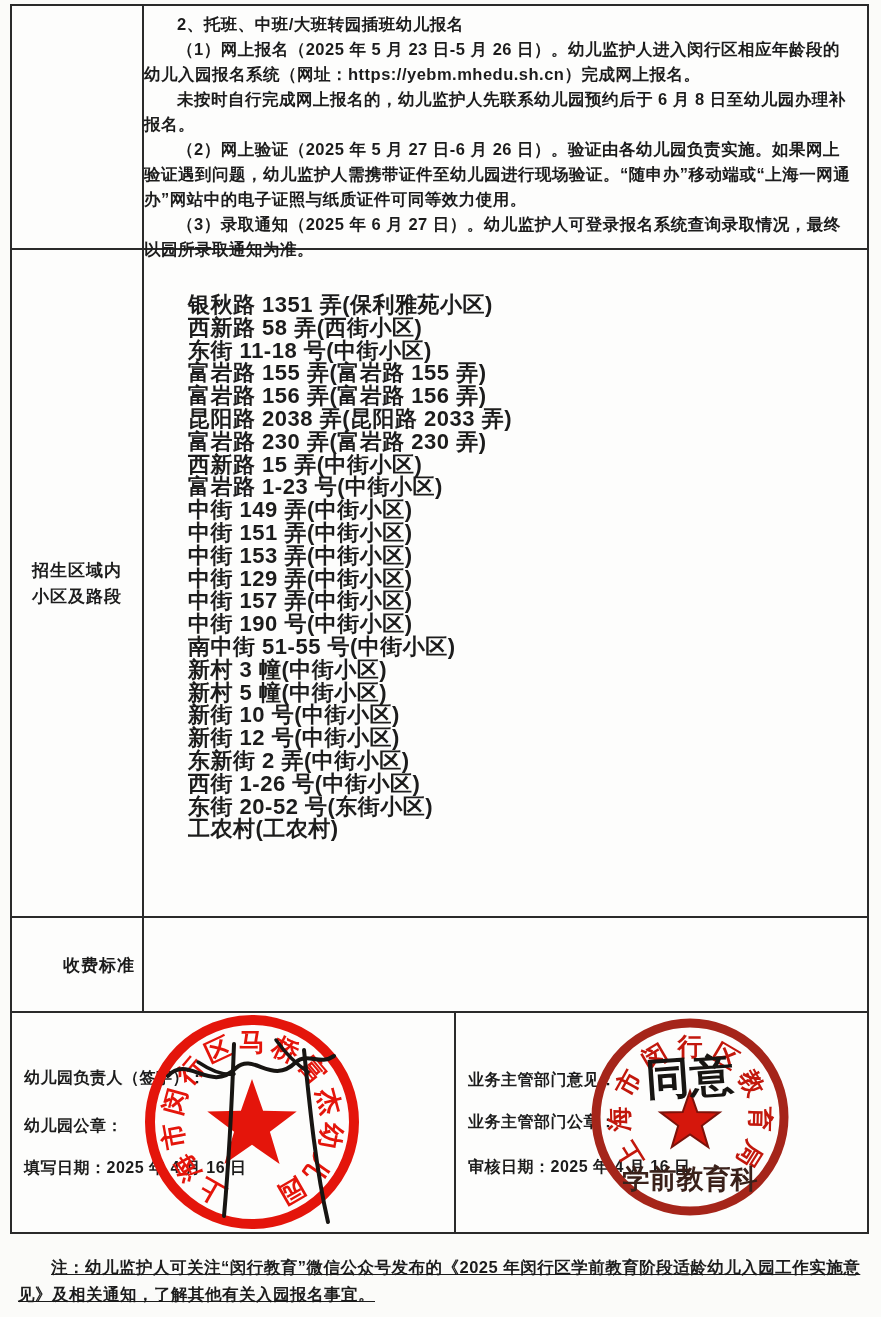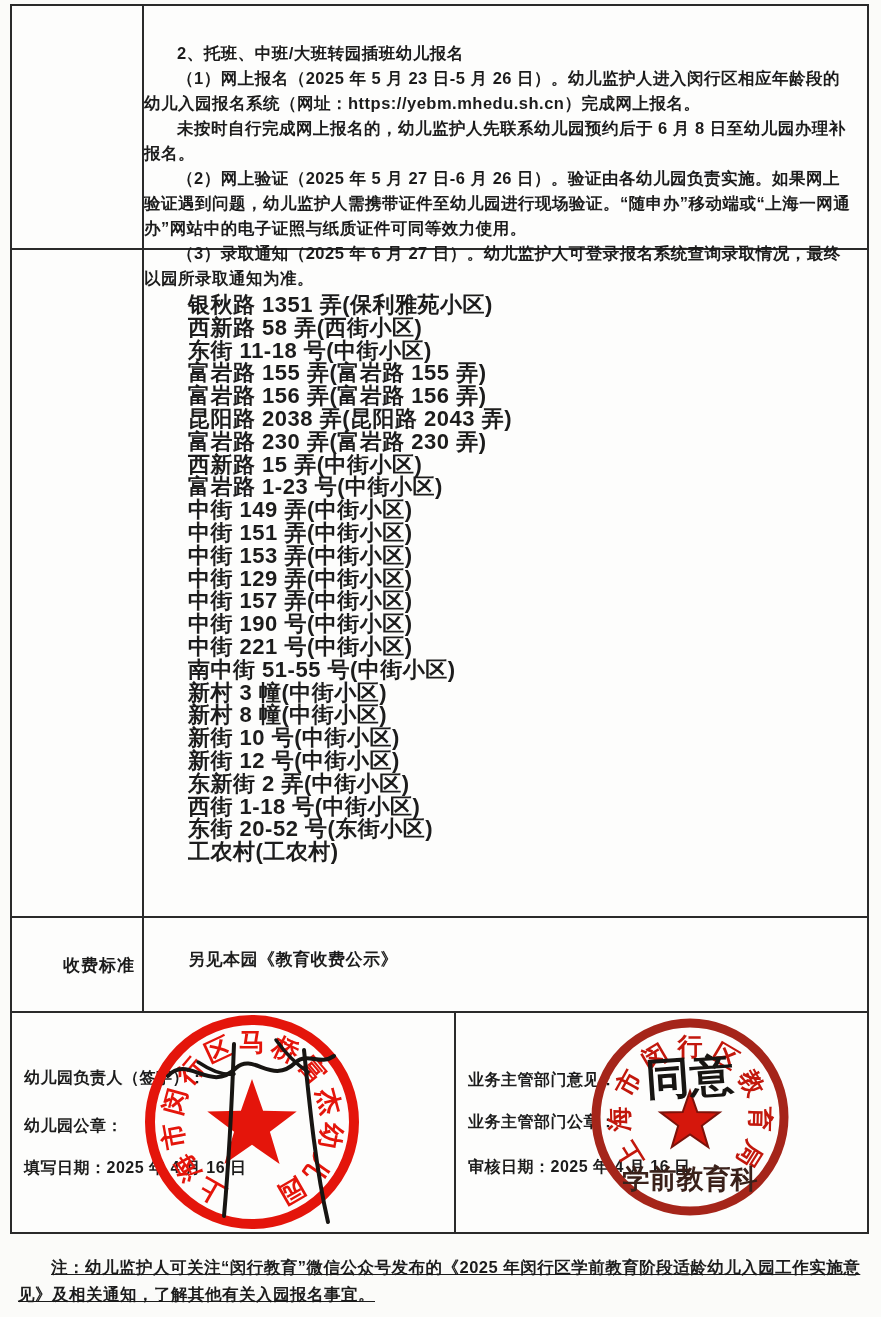--- a/index.html
+++ b/index.html
@@ -14,21 +14,21 @@
   .tbl{
     position:absolute;left:10px;top:4px;width:855px;height:1226px;
     border:2px solid #2a2a2a;background:#fdfdfc;
   }
   .hline,.vline{position:absolute;background:#2a2a2a;}
   .hline{height:2px;left:0;right:0;}
   .vline{width:2px;}
   
   .sec2{
     position:absolute;left:132px;top:6px;width:710px;
-    font-size:16.5px;line-height:25px;letter-spacing:0.5px;margin-top:29px;
+    font-size:16.5px;line-height:25px;letter-spacing:0.5px;
   }
   .sec2 p{margin:0;text-indent:2em;}
   
   .addr{
     position:absolute;left:176px;top:288px;width:660px;
     font-size:22px;line-height:22.8px;letter-spacing:0.5px;
   }
   
   .side-label{
     position:absolute;left:0;width:130px;display:flex;
@@ -62,52 +62,54 @@
   <div class="sec2">
     <p>2、托班、中班/大班转园插班幼儿报名</p>
     <div id="sec2-paras">
         <p>（1）网上报名（2025 年 5 月 23 日-5 月 26 日）。幼儿监护人进入闵行区相应年龄段的幼儿入园报名系统（网址：https://yebm.mhedu.sh.cn）完成网上报名。</p>
         <p>未按时自行完成网上报名的，幼儿监护人先联系幼儿园预约后于 6 月 8 日至幼儿园办理补报名。</p>
         <p>（2）网上验证（2025 年 5 月 27 日-6 月 26 日）。验证由各幼儿园负责实施。如果网上验证遇到问题，幼儿监护人需携带证件至幼儿园进行现场验证。“随申办”移动端或“上海一网通办”网站中的电子证照与纸质证件可同等效力使用。</p>
         <p>（3）录取通知（2025 年 6 月 27 日）。幼儿监护人可登录报名系统查询录取情况，最终以园所录取通知为准。</p>
       </div>
   </div>
 
+  <div class="side-label lab-area">
+    <span>招生区域内</span>
+    <span>小区及路段</span>
+  </div>
   <div class="addr" id="address-list">
       <div>银秋路 1351 弄(保利雅苑小区)</div>
       <div>西新路 58 弄(西街小区)</div>
       <div>东街 11-18 号(中街小区)</div>
       <div>富岩路 155 弄(富岩路 155 弄)</div>
       <div>富岩路 156 弄(富岩路 156 弄)</div>
-      <div>昆阳路 2038 弄(昆阳路 2043 弄)</div>
+      <div>昆阳路 2038 弄(昆阳路 2033 弄)</div>
       <div>富岩路 230 弄(富岩路 230 弄)</div>
       <div>西新路 15 弄(中街小区)</div>
       <div>富岩路 1-23 号(中街小区)</div>
       <div>中街 149 弄(中街小区)</div>
       <div>中街 151 弄(中街小区)</div>
       <div>中街 153 弄(中街小区)</div>
       <div>中街 129 弄(中街小区)</div>
       <div>中街 157 弄(中街小区)</div>
       <div>中街 190 号(中街小区)</div>
-      <div>中街 221 号(中街小区)</div>
       <div>南中街 51-55 号(中街小区)</div>
       <div>新村 3 幢(中街小区)</div>
-      <div>新村 8 幢(中街小区)</div>
+      <div>新村 5 幢(中街小区)</div>
       <div>新街 10 号(中街小区)</div>
       <div>新街 12 号(中街小区)</div>
       <div>东新街 2 弄(中街小区)</div>
-      <div>西街 1-18 号(中街小区)</div>
+      <div>西街 1-26 号(中街小区)</div>
       <div>东街 20-52 号(东街小区)</div>
       <div>工农村(工农村)</div>
     </div>
 
   <div class="side-label lab-fee">
     <span>收费标准</span>
   </div>
-  <div class="fee-val">另见本园《教育收费公示》</div>
 
   <div class="sig" style="left:12px;top:1062px;">幼儿园负责人（签字）：</div>
   <div class="sig" style="left:12px;top:1110px;">幼儿园公章：</div>
   <div class="sig" style="left:12px;top:1152px;">填写日期：2025 年 4 月 16 日</div>
 
   <div class="sig" style="left:456px;top:1064px;">业务主管部门意见：</div>
   <div class="sig" style="left:456px;top:1106px;">业务主管部门公章：</div>
   <div class="sig" style="left:456px;top:1151px;">审核日期：2025 年 4 月 16 日</div>
 </div>
 

